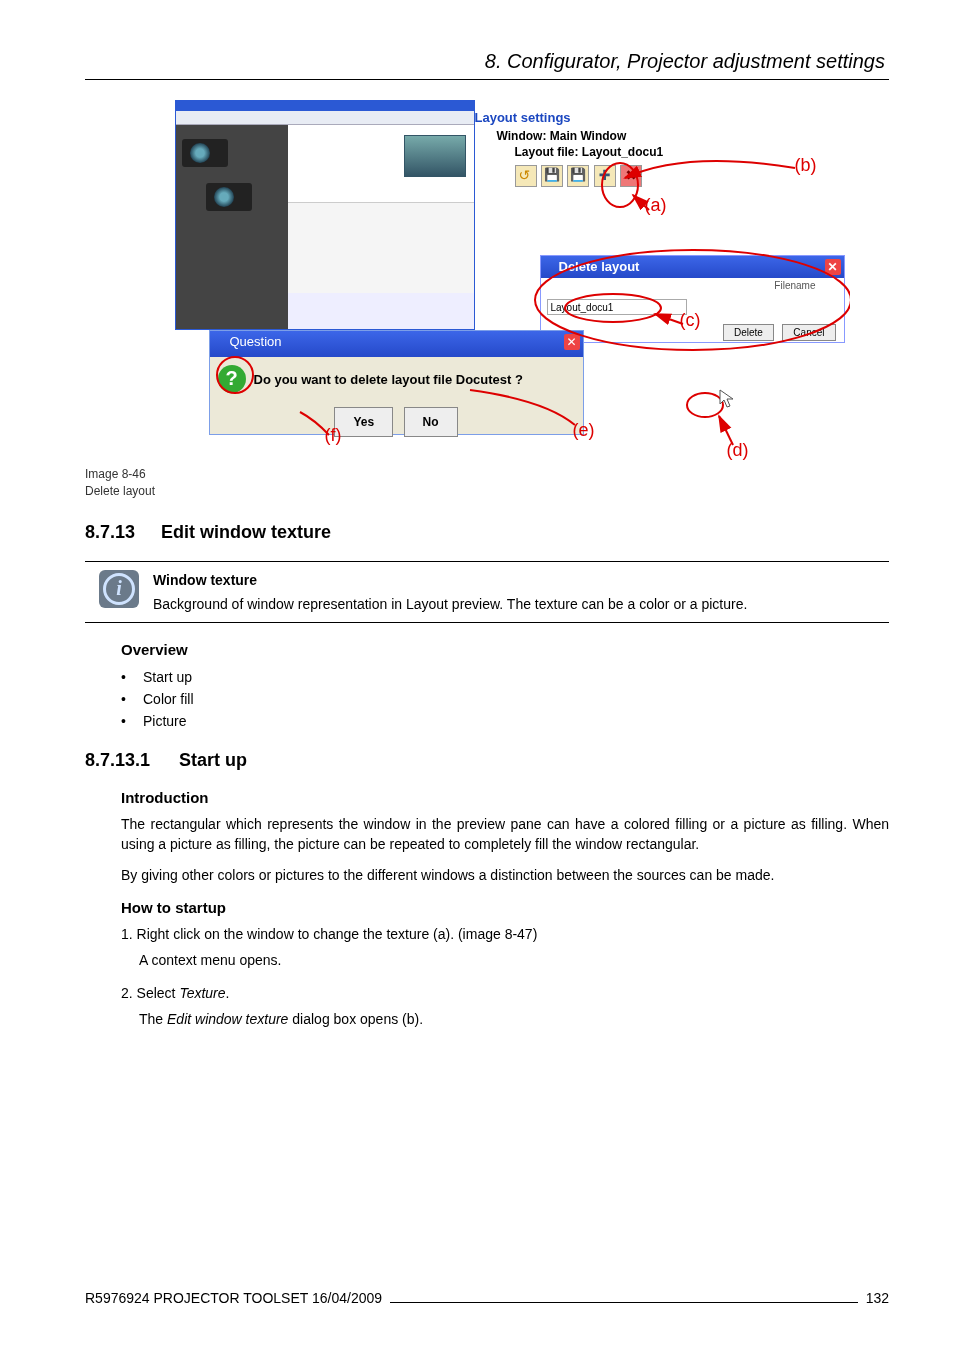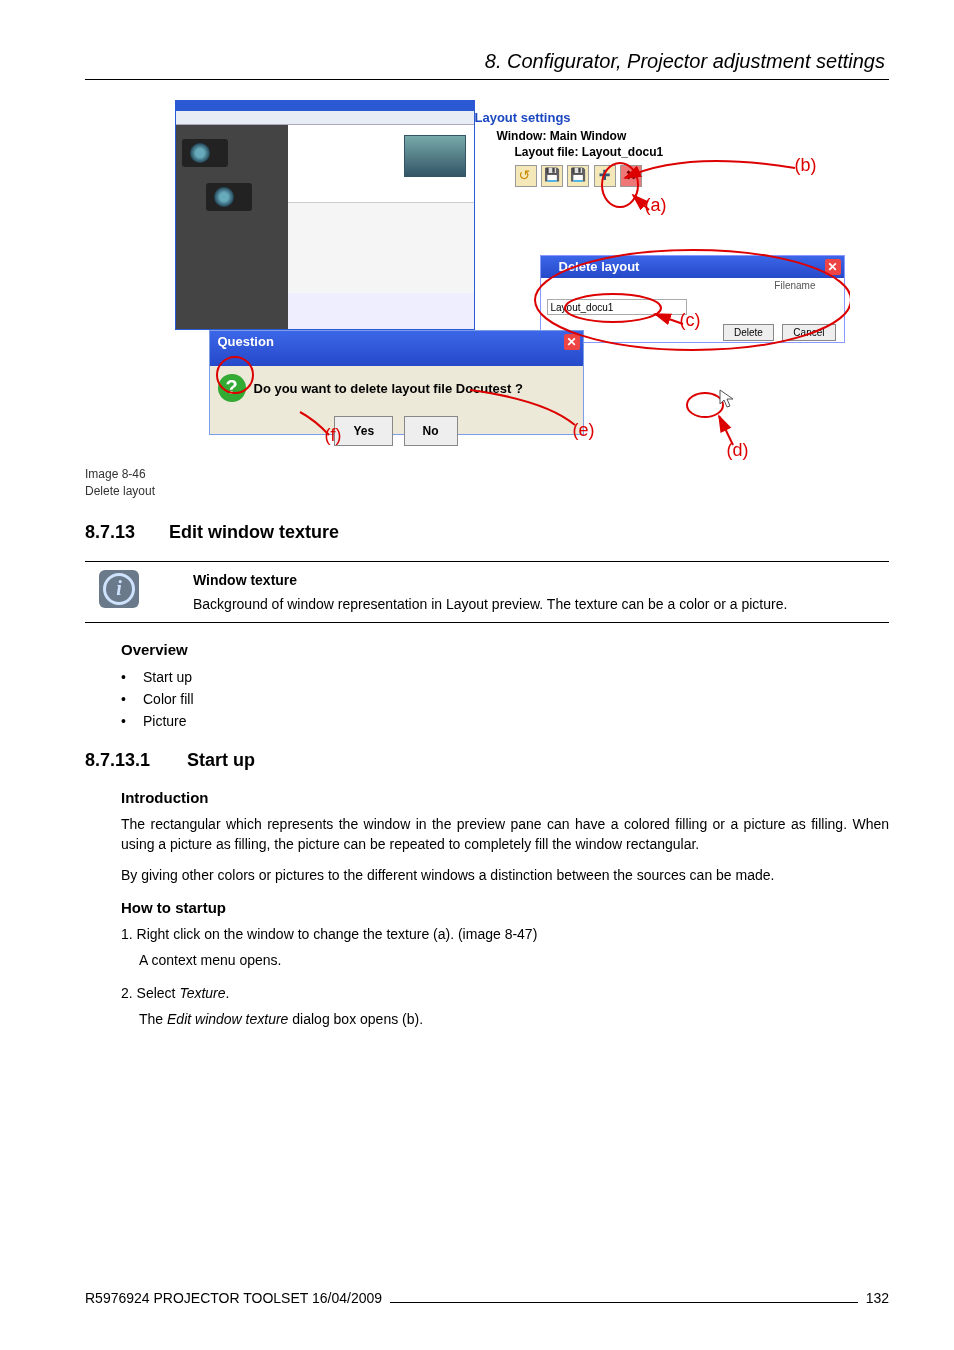--- a/index.html
+++ b/index.html
@@ -77,49 +77,49 @@
   .del-row { display:flex; align-items:center; height:22px; padding:0 6px; }
   .del-row input[type=text] { flex:0 0 120px; height:16px; font-size:10px; border:1px solid #aaa; padding:0 3px; }
   .del-btns { text-align:right; padding:4px 8px 0 0; }
   .del-btns button { font-size:10px; padding:2px 10px; margin-left:4px; border:1px solid #888; background:#eee; }
 
   
   .q {
     position:absolute; left:84px; top:230px; width:375px; height:105px;
     border:1px solid #7c9ee8; background:#ece9d8;
   }
-  .q-t { background: linear-gradient(#3c66e8, #2549c9); color:#fff; font-size:13px; font-weight:bold; height:35px; line-height:22px; padding-left:8px; position:relative; }
+  .q-t { background: linear-gradient(#3c66e8, #2549c9); color:#fff; font-size:13px; font-weight:normal; height:26px; line-height:22px; padding-left:20px; position:relative; }
   .q-x { position:absolute; right:3px; top:3px; width:16px; height:16px; background:#e44; color:#fff; font-size:12px; text-align:center; line-height:16px; border-radius:2px; }
   .q-body { padding:8px 8px 0 8px; font-size:13px; font-weight:bold; display:flex; align-items:center; gap:8px; }
   .q-ico { width:28px; height:28px; border-radius:50%; background:#3a3; position:relative; flex-shrink:0; }
   .q-ico::after{content:"?"; position:absolute; left:8px; top:2px; color:#fff; font-size:20px; font-weight:bold;}
   .q-btns { text-align:center; margin-top:10px; }
   .q-btns button { font-size:12px; font-weight:bold; padding:7px 18px; margin:4px 3px; border:1px solid #888; background:#eee; }
 
   
   .anno { position:absolute; font-size:18px; color:#d00; font-family: Arial; }
   .anno.b { left:670px; top:55px; }
   .anno.a { left:520px; top:95px; }
   .anno.c { left:555px; top:210px; }
   .anno.d { left:602px; top:340px; }
   .anno.e { left:448px; top:320px; }
   .anno.f { left:200px; top:325px; }
 
   .caption { font-size: 12px; color:#333; margin-left: 0; line-height:1.4; }
   .caption-block { margin-bottom: 22px; }
 
-  .sec-h2 { font-size: 18px; font-weight: bold; margin: 0 0 18px 0; display:flex; gap: 24px; }
+  .sec-h2 { font-size: 18px; font-weight: bold; margin: 0 0 18px 0; display:flex; gap: 16px; }
   .sec-h2 .num { min-width: 60px; }
   .sec-h4 { font-size: 15px; font-weight: bold; margin: 14px 0 8px 36px; }
 
   .info-block { border-top:1.5px solid #000; border-bottom:1.5px solid #000; padding:8px 0 8px 4px; margin: 0 0 18px 0; display:flex; gap:14px; }
   .info-ico { width:40px; height:38px; background:#6b7a8a; border-radius:6px; position:relative; display:flex; align-items:center; justify-content:center; flex-shrink:0; margin-left: 10px; }
   .info-ico::after{ content:""; width:26px; height:26px; border:3px solid #cfe3ff; border-radius:50%; }
   .info-ico::before{ content:"i"; position:absolute; color:#cfe3ff; font-weight:bold; font-size:20px; font-family: 'Times New Roman', serif; font-style: italic; z-index:1; }
-  .info-txt { flex:1; font-size:14px; line-height:1.45;margin-left:40px; }
+  .info-txt { flex:1; font-size:14px; line-height:1.45; }
   .info-txt h5 { font-size:14px; font-weight:bold; margin-bottom:4px; }
 
   ul.bullets { list-style: none; margin: 4px 0 8px 36px; }
   ul.bullets li { font-size:14px; padding:3px 0 3px 22px; position:relative; }
   ul.bullets li::before { content:"•"; position:absolute; left:0; top:3px; }
 
   .para { font-size:14px; line-height:1.45; margin: 0 0 10px 36px; text-align: justify; }
   .step { font-size:14px; line-height:1.45; margin: 0 0 6px 36px; }
   .step-sub { font-size:14px; line-height:1.45; margin: 4px 0 12px 54px; }
   .ital { font-style: italic; }

